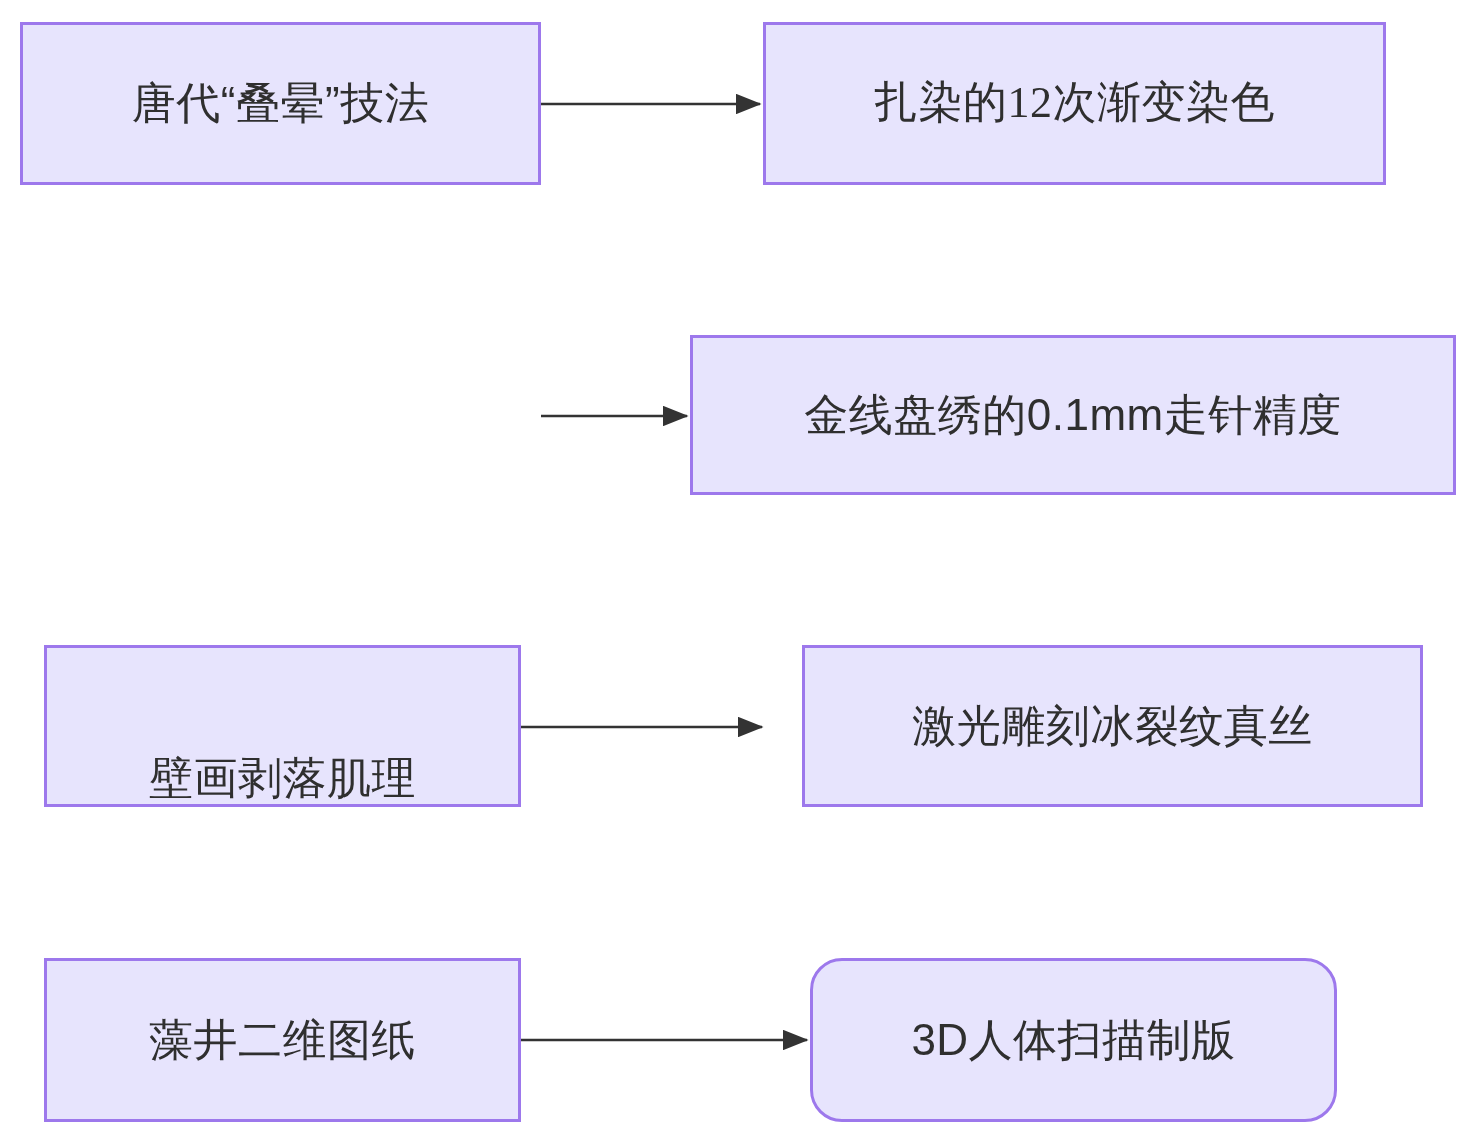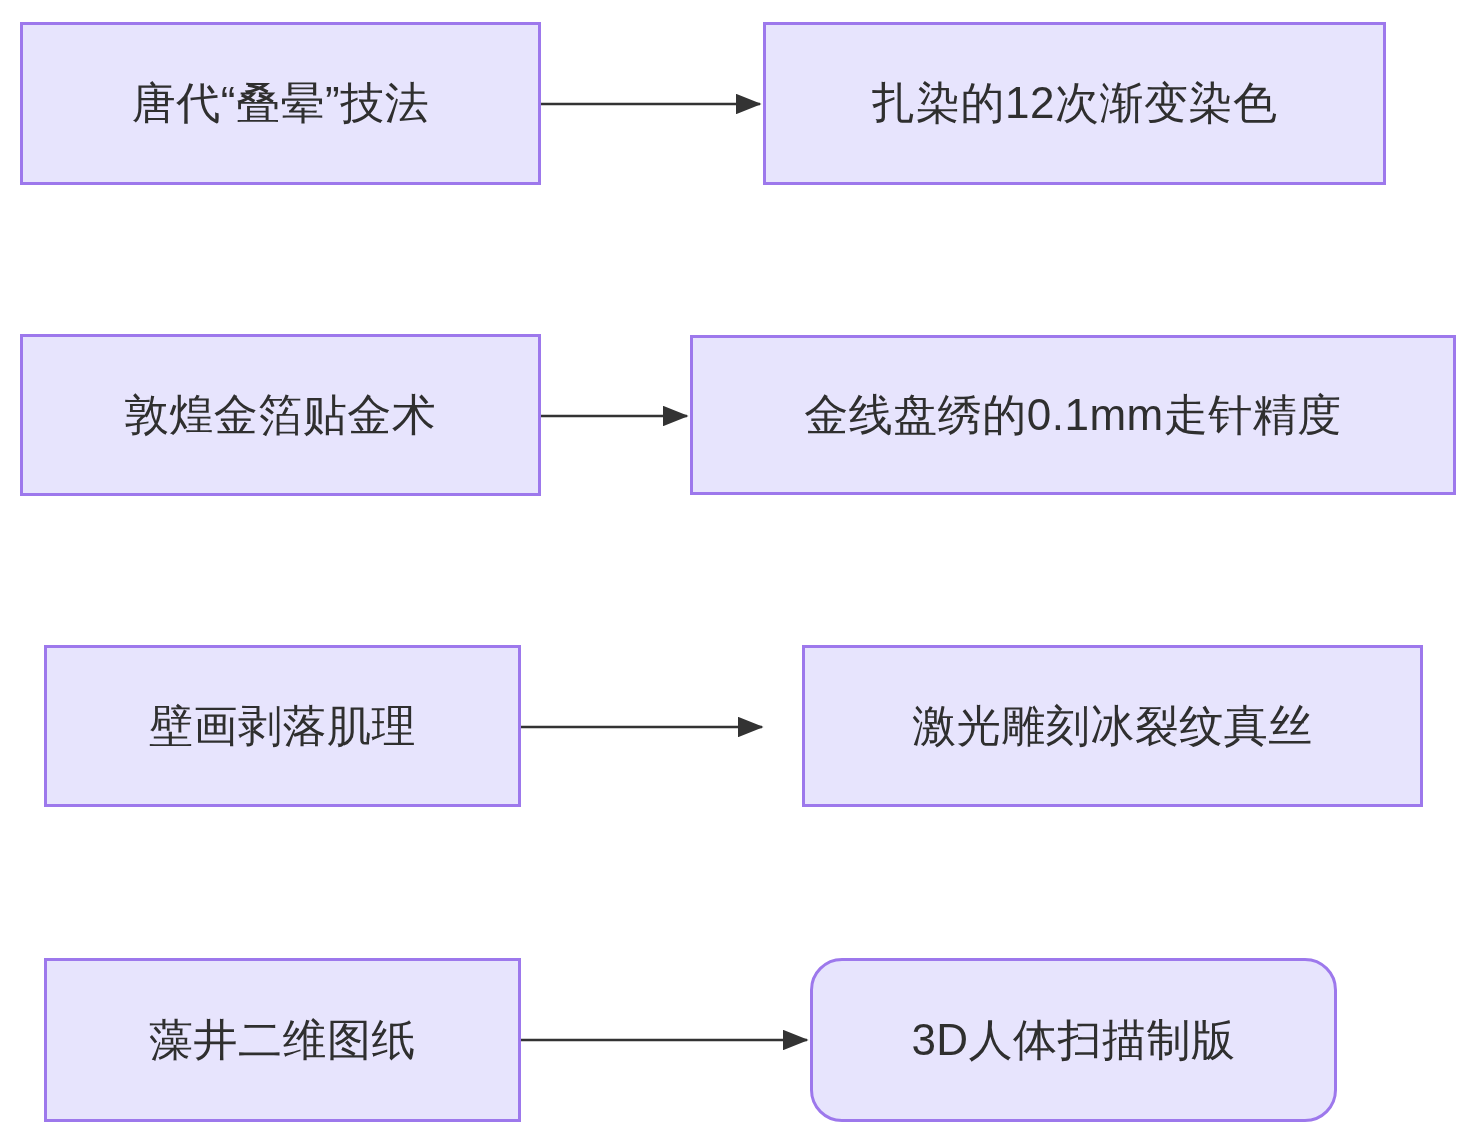--- a/index.html
+++ b/index.html
@@ -58,32 +58,29 @@
         <line x1="541" y1="416" x2="687" y2="416"></line>
         <line x1="521" y1="727" x2="762" y2="727"></line>
         <line x1="521" y1="1040" x2="807" y2="1040"></line>
       </g>
     </svg>
   </div>
 
   <div class="node" style="left:20px; top:22px; width:521px; height:163px;">
     <span>唐代“叠晕”技法</span>
   </div>
-  <div class="node" style="left:763px; top:22px; width:623px; height:163px;">
+  <div class="node" style="left:763px; top:22px; width:623px; height:163px;font-family:Liberation Serif, serif;">
     <span>扎染的12次渐变染色</span>
   </div>
 
-  <div class="node" style="left:20px; top:334px; width:521px; height:162px;">
-    <span>敦煌金箔贴金术</span>
-  </div>
   <div class="node" style="left:690px; top:335px; width:766px; height:160px;justify-content:center;">
     <span>金线盘绣的0.1mm走针精度</span>
   </div>
 
-  <div class="node" style="left:44px; top:645px; width:477px; height:162px;">
+  <div class="node" style="left:44px; top:645px; width:477px; height:162px;align-items:flex-end;">
     <span>壁画剥落肌理</span>
   </div>
   <div class="node" style="left:802px; top:645px; width:621px; height:162px;justify-content:center;">
     <span>激光雕刻冰裂纹真丝</span>
   </div>
 
   <div class="node" style="left:44px; top:958px; width:477px; height:164px;text-align:center;">
     <span>藻井二维图纸</span>
   </div>
   <div class="node" style="left:810px; top:958px; width:527px; height:164px;border-radius:32px;">

